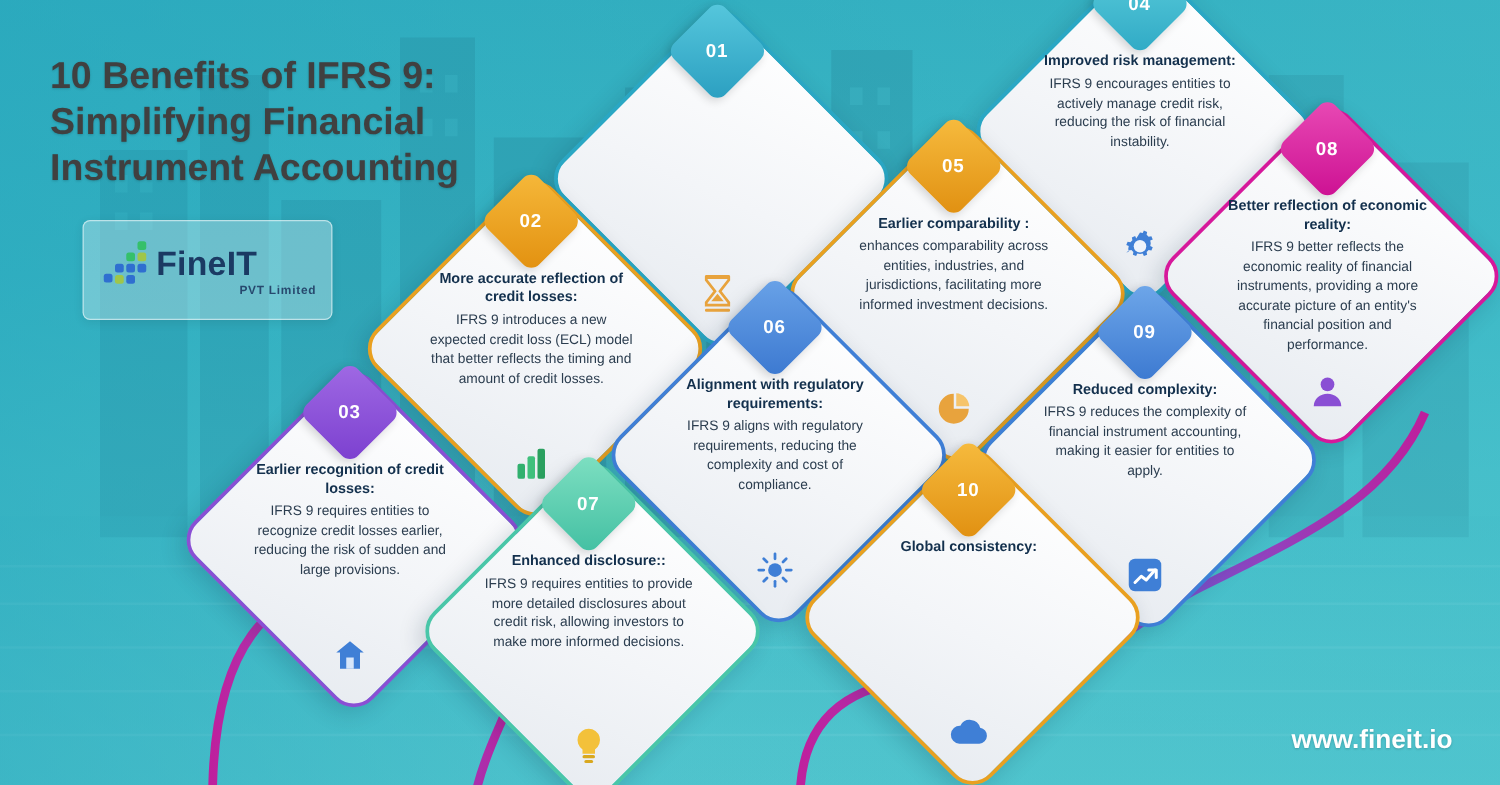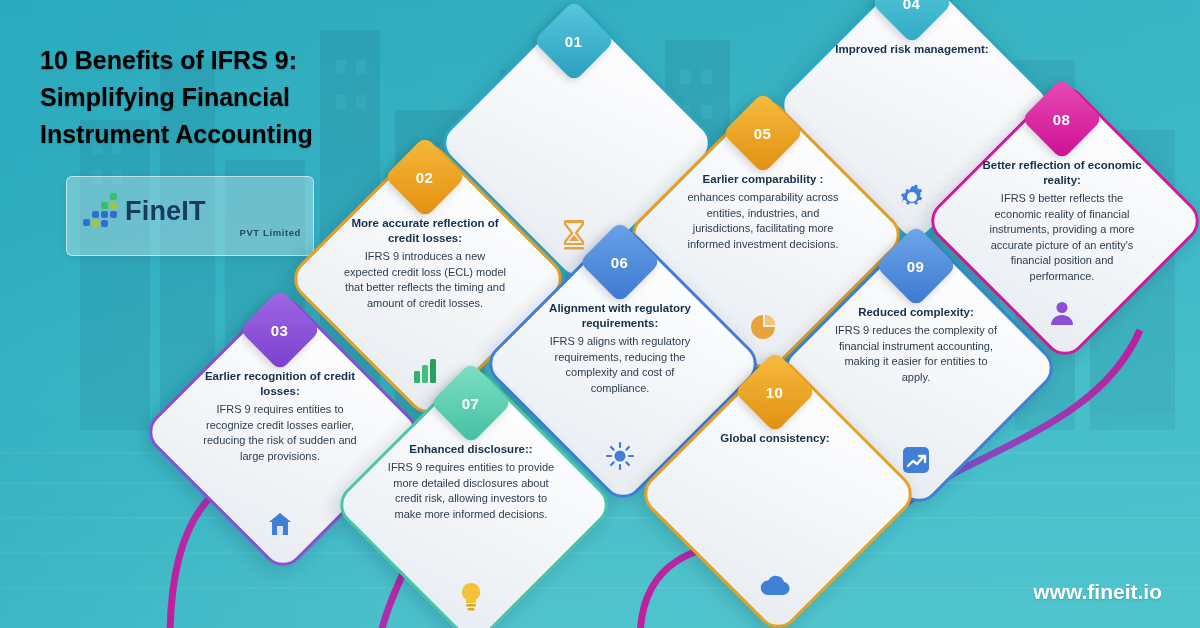--- a/index.html
+++ b/index.html
@@ -13,30 +13,29 @@
   #bg .sky{position:absolute;inset:0;background:linear-gradient(180deg,#2fa9bd 0%,#37b1c2 35%,#46bcc8 60%,#52c2cc 100%);}
   #bg .city{position:absolute;left:0;top:0;width:1200px;height:430px;opacity:.30;}
   #bg .water{position:absolute;left:0;bottom:0;width:1200px;height:215px;
     background:linear-gradient(180deg,rgba(63,182,196,.25),rgba(90,200,208,.55));}
   #bg .waterline{position:absolute;left:0;bottom:0;width:1200px;height:215px;opacity:.25;}
   #bg .overlay{position:absolute;inset:0;background:linear-gradient(90deg,rgba(40,170,190,.55),rgba(60,190,200,.25) 45%,rgba(70,195,205,.45));}
 
   
   #title{
     position:absolute;left:40px;top:42px;width:360px;
-    color:#000000;font-size:25px;line-height:37px;font-weight:bold;
+    color:#404040;font-size:30px;line-height:37px;font-weight:bold;
     text-shadow:0 1px 2px rgba(0,0,0,.18);
   }
   #logo{
     position:absolute;left:66px;top:176px;width:198px;height:78px;
     background:rgba(255,255,255,.30);
     border:1px solid rgba(255,255,255,.55);
     border-radius:6px;
     box-shadow:0 2px 8px rgba(0,0,0,.08);
-    padding-left:48px;
   }
   #logo .mark{position:absolute;left:16px;top:16px;width:40px;height:42px;}
   #logo .mark i{position:absolute;display:block;border-radius:2px;}
   #logo .wordmark{
     position:absolute;left:58px;top:19px;font-size:27px;font-weight:bold;color:#1b3a63;letter-spacing:.2px;
   }
   #logo .sub{
     position:absolute;right:12px;top:50px;font-size:9.5px;font-weight:bold;color:#27496e;letter-spacing:.6px;
   }
   #site{
@@ -212,21 +211,21 @@
           <rect x="11" y="16" width="6" height="9" fill="#d7e6fa"></rect>
         </svg>
       </div>
     </div>
     <div class="card" style="left: 814px; top: 4px;">
       <div class="diamond" style="border-color:#2aa7c4"></div>
       <div class="num-badge" style="background:linear-gradient(135deg,#5fd0dd,#2fa9c5)">
         <span>04</span>
       </div>
       <div class="body">
-        <div class="txt"><b>Improved risk management:</b></div>
+        <div class="txt"><b>Improved risk management:</b><span>IFRS 9 encourages entities to actively manage credit risk, reducing the risk of financial instability.</span></div>
       </div>
       <div class="card-icon">
         <svg width="30" height="30" viewBox="0 0 30 30">
           <path d="M15 4l2.2.4.9-2 2.6 1.1-.4 2.2 1.6 1.6 2.2-.4 1.1 2.6-2 .9.4 2.2-.4 2.2 2 .9-1.1 2.6-2.2-.4-1.6 1.6.4 2.2-2.6 1.1-.9-2-2.2.4-2.2-.4-.9 2-2.6-1.1.4-2.2-1.6-1.6-2.2.4L4 20.1l2-.9-.4-2.2.4-2.2-2-.9 1.1-2.6 2.2.4 1.6-1.6-.4-2.2 2.6-1.1.9 2z" fill="#3f7fd6"></path>
           <circle cx="15" cy="15" r="5" fill="#eef3fb"></circle>
         </svg>
       </div>
     </div>
     <div class="card" style="left: 665px; top: 134px;">
       <div class="diamond" style="border-color:#e9a020"></div>

